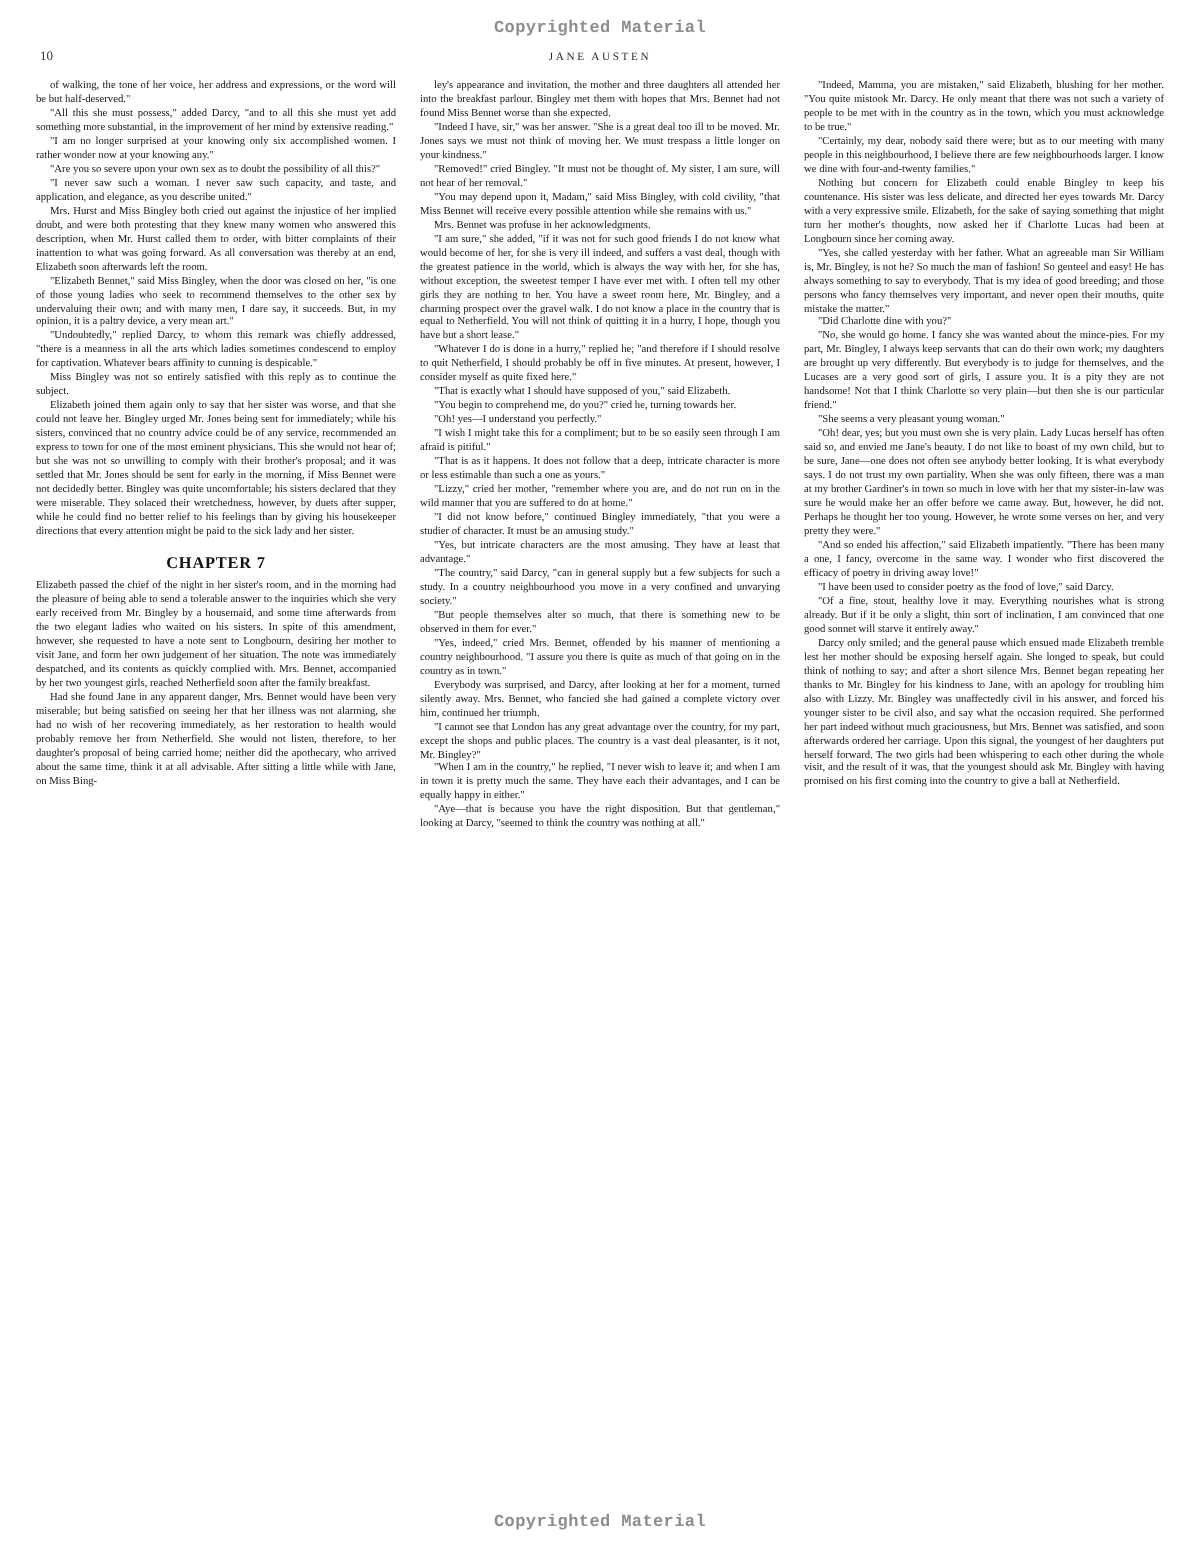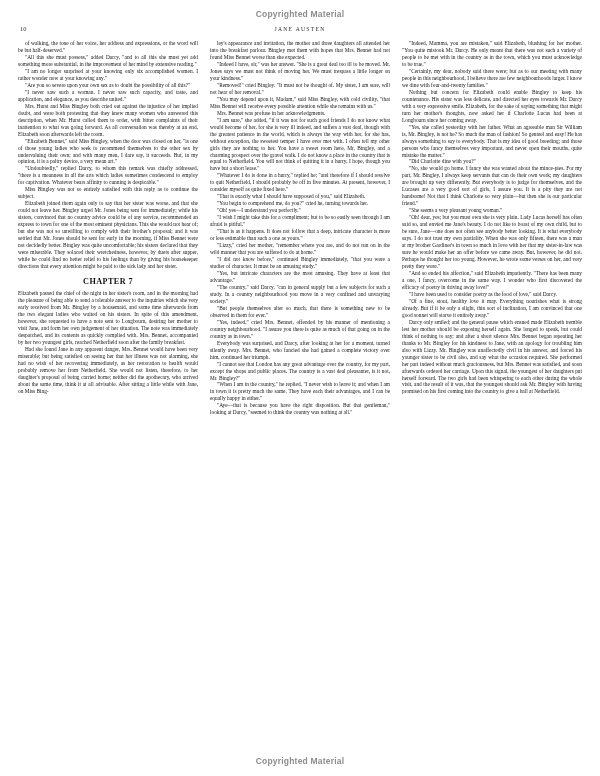--- a/index.html
+++ b/index.html
@@ -18,21 +18,21 @@
     position: relative;
     width: 600px;
     height: 776px;
     box-sizing: border-box;
   }
   .watermark-top, .watermark-bottom {
     position: absolute;
     left: 0;
     width: 100%;
     text-align: center;
-    font-family: Liberation Sans, sans-serif;
+    font-family: Liberation Mono, monospace;
     font-size: 8.5px;
     font-weight: bold;
     color: #8d8d8d;
     letter-spacing: 0.2px;
   }
   .watermark-top { top: 9px; }
   .watermark-bottom { bottom: 10px; }
 
   .folio {
     position: absolute;

